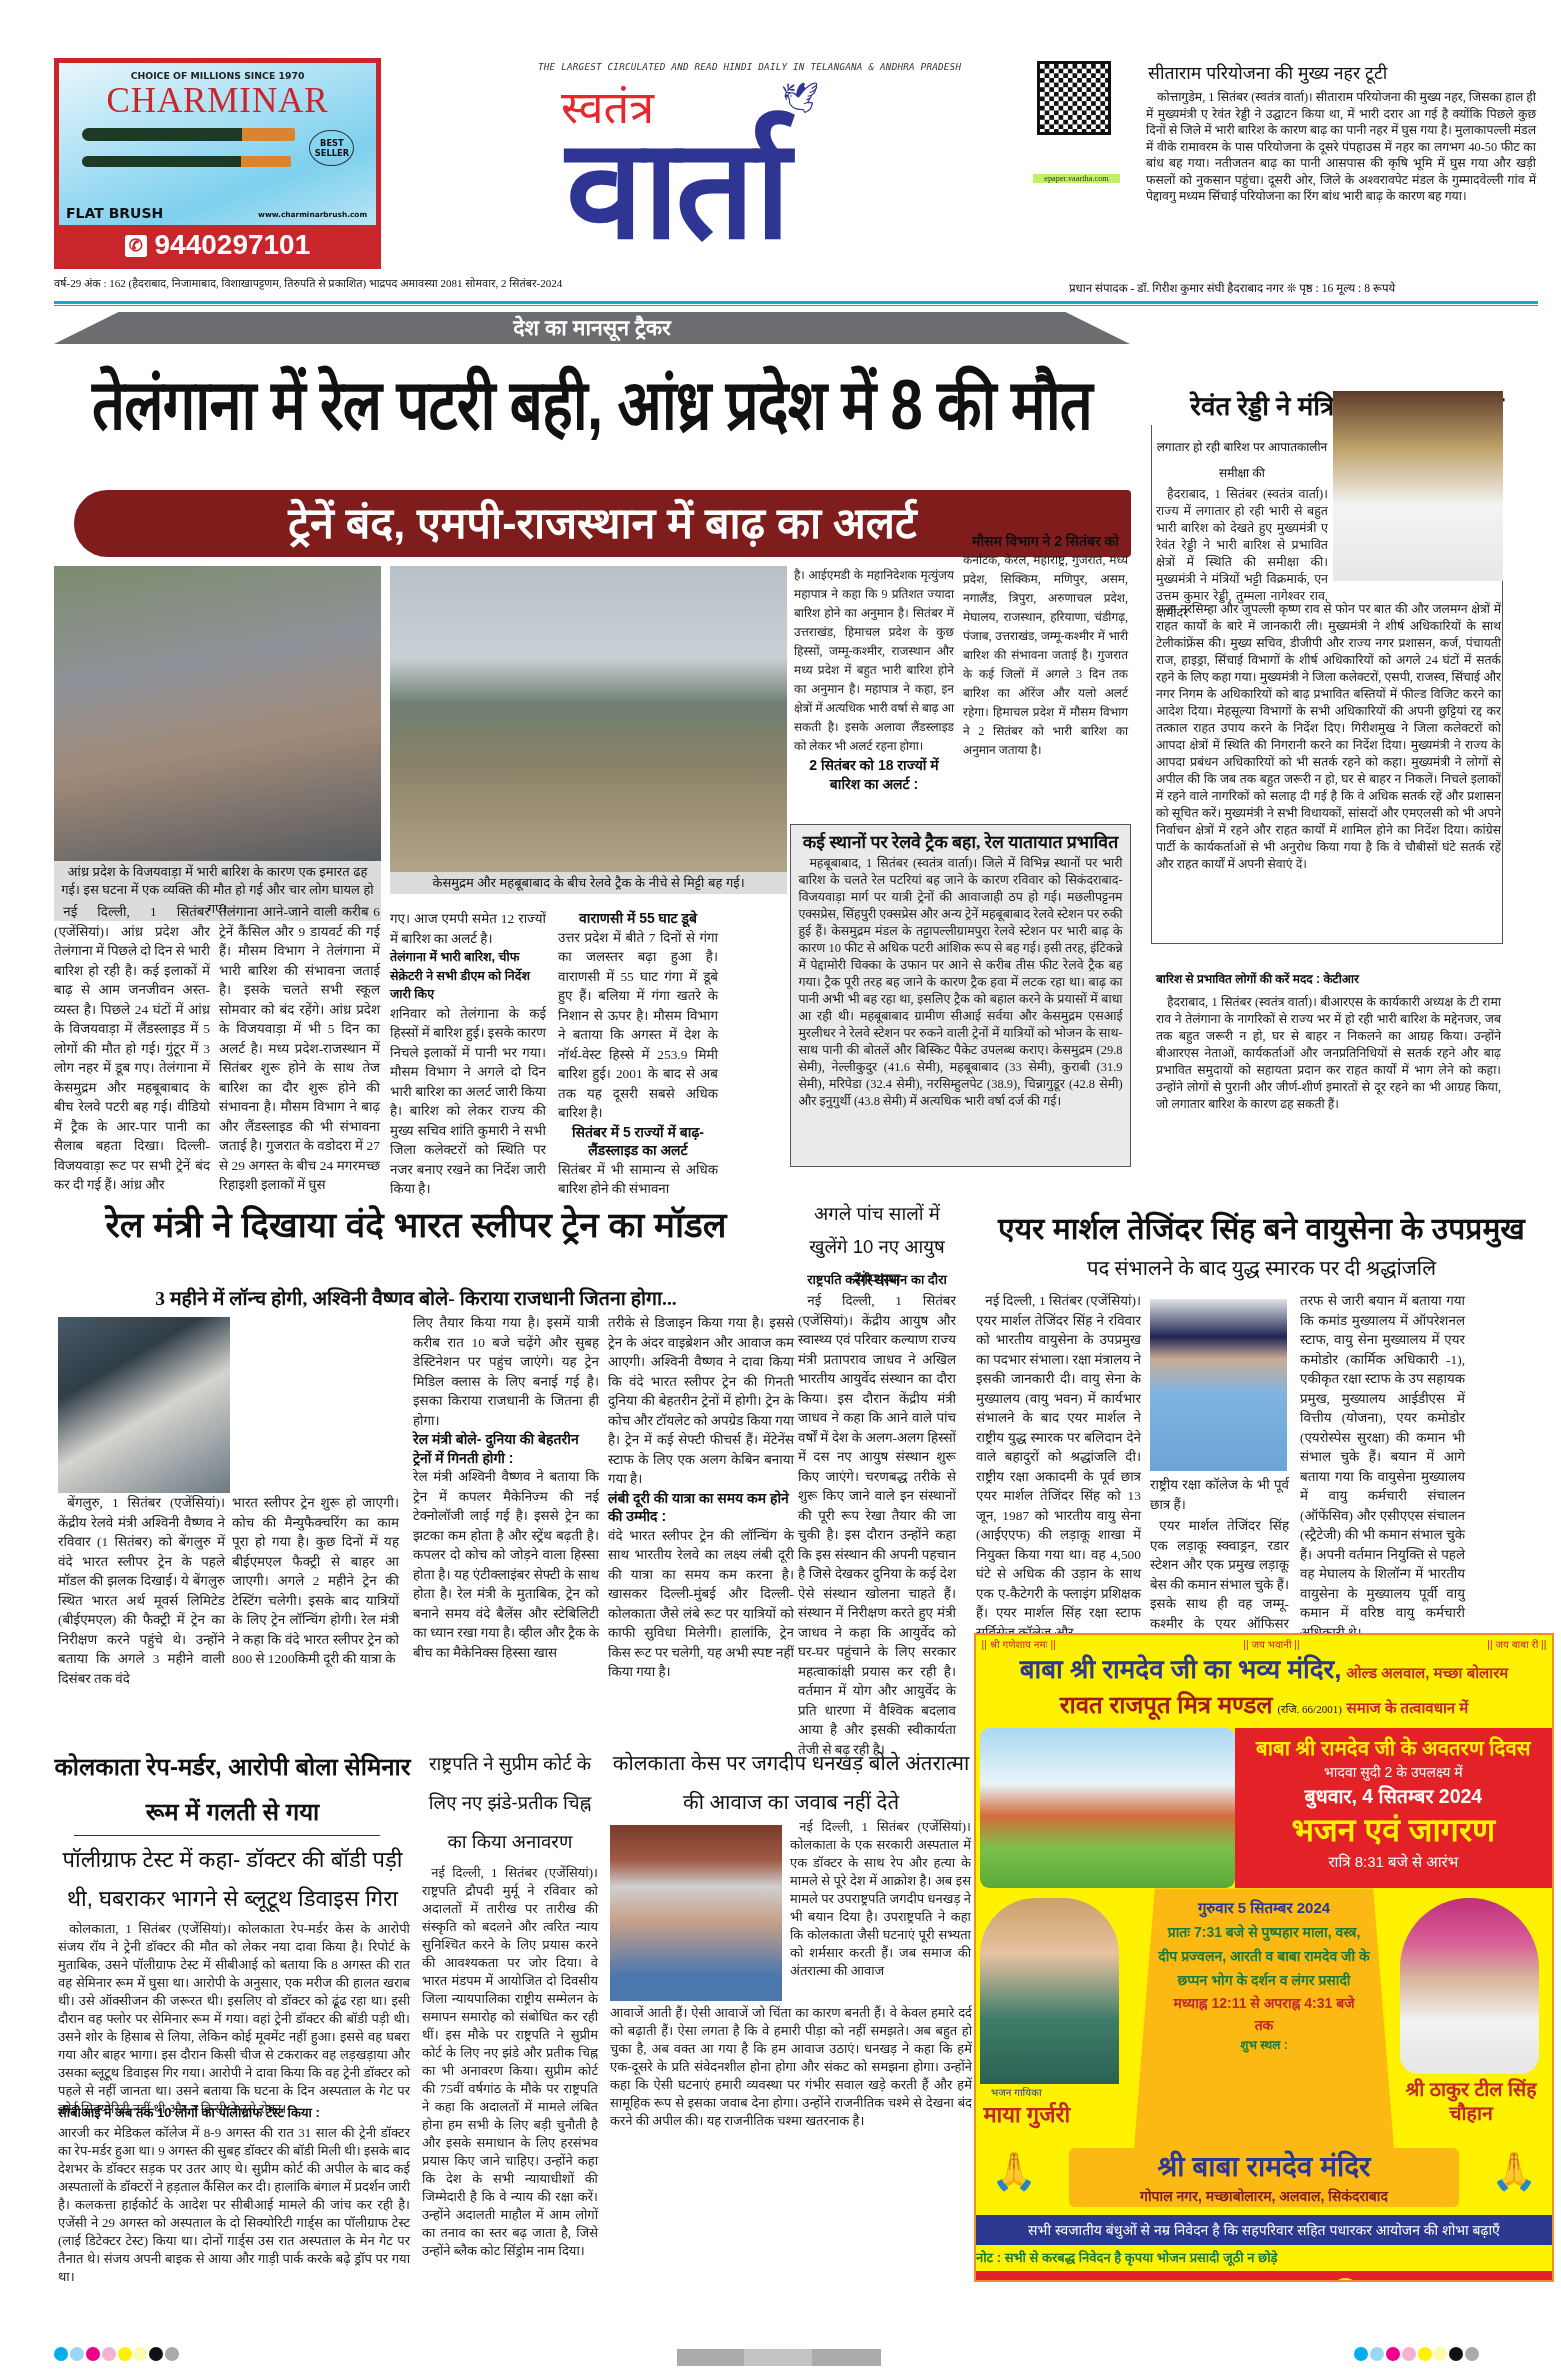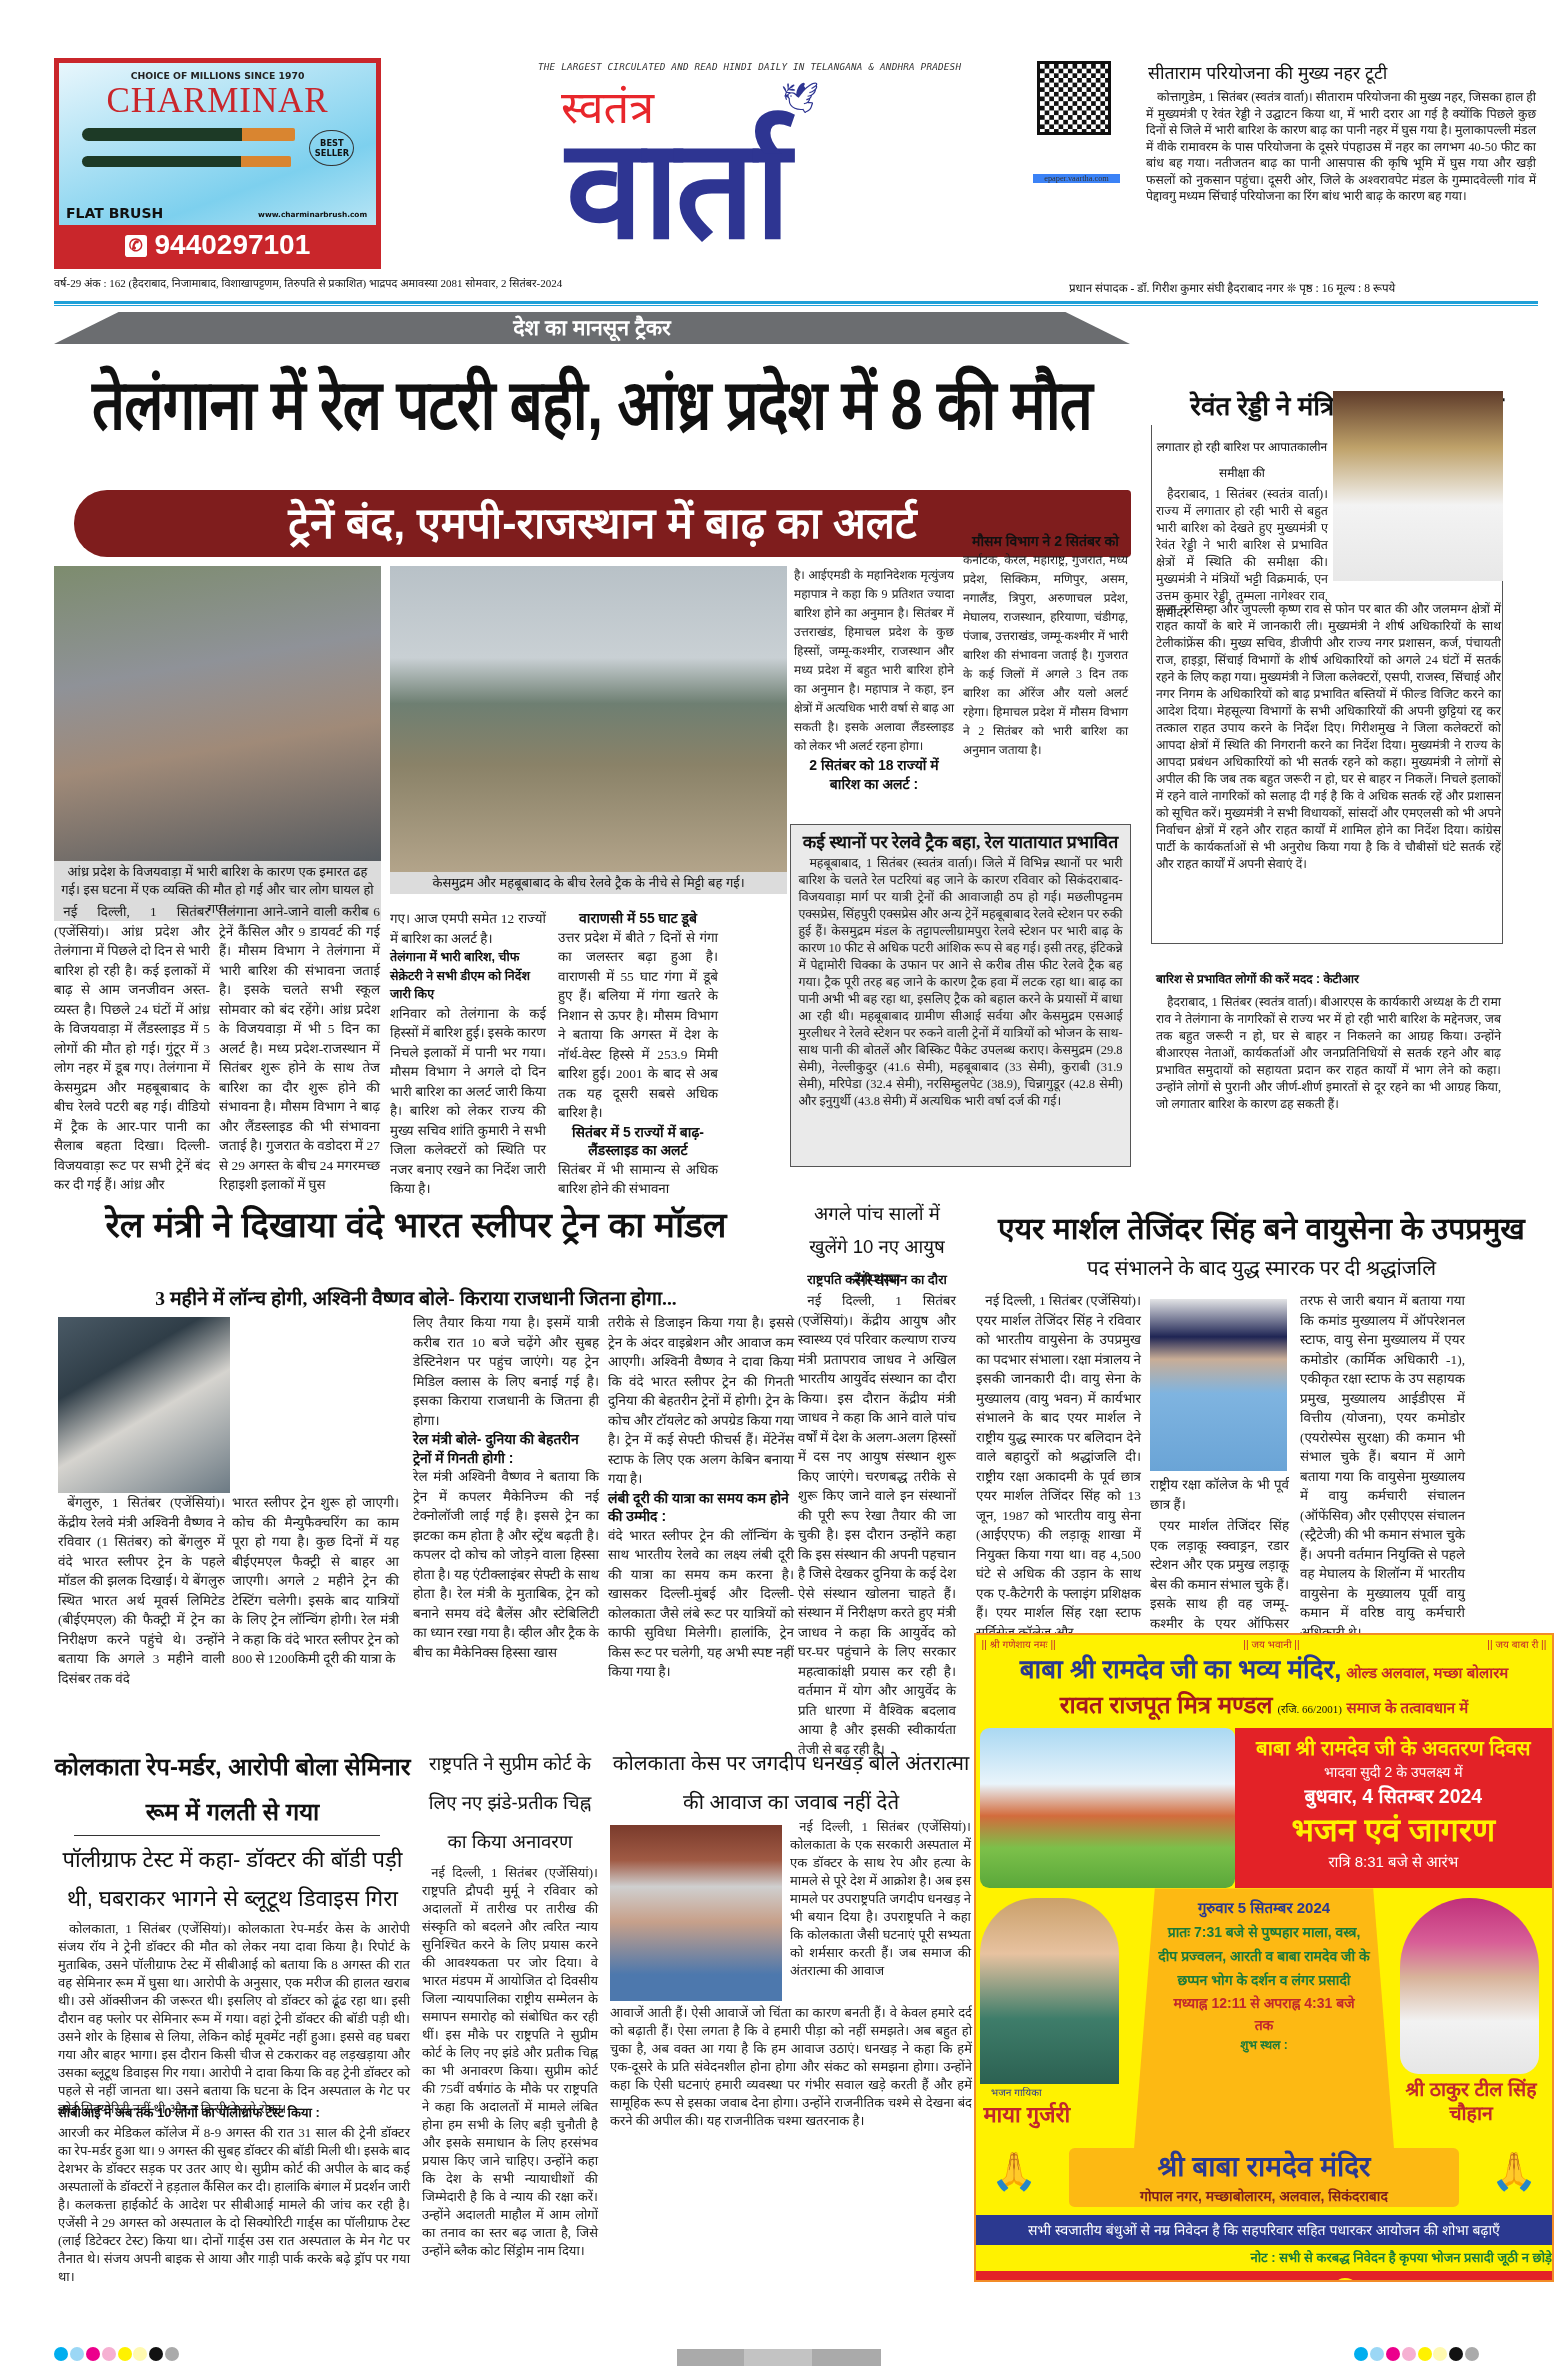--- a/index.html
+++ b/index.html
@@ -35,21 +35,21 @@
     <span>9440297101</span>
   </div>
 </div>
 
 <div class="abs" style="left:538px;top:61px;font-family:'DejaVu Sans Mono',monospace;font-style:italic;font-size:9.3px;color:#333;letter-spacing:0.2px;">THE LARGEST CIRCULATED AND READ HINDI DAILY IN TELANGANA &amp; ANDHRA PRADESH</div>
 <div class="abs" style="left:561px;top:82px;font-family:'DejaVu Sans',sans-serif;font-size:45px;color:#e8262b;line-height:52px;">स्वतंत्र</div>
 <div class="abs" style="left:781px;top:80px;font-size:30px;color:#2e3592;">🕊</div>
 <div class="abs" style="left:566px;top:102px;font-family:'DejaVu Sans',sans-serif;font-weight:bold;font-size:139px;color:#2e3592;line-height:158px;letter-spacing:-3.7px;margin-top:8px;">वार्ता</div>
 
 <div class="abs" style="left:1037px;top:61px;width:74px;height:74px;background:repeating-conic-gradient(#111 0 25%, #fff 0 50%) 0 0/9.3px 9.3px;border:3.7px solid #111;"></div>
-<div class="abs" style="left:1033px;top:174px;width:87px;font-size:8.3px;background:#3b82f6;color:#333;text-align:center;font-family:'Liberation Serif',serif;">epaper.vaartha.com</div>
+<div class="abs" style="left:1033px;top:174px;width:87px;font-size:8.3px;background:#bef264;color:#333;text-align:center;font-family:'Liberation Serif',serif;">epaper.vaartha.com</div>
 
 <div class="abs" style="left:1148px;top:61px;width:380px;font-family:'Liberation Sans',sans-serif;font-size:17.6px;line-height:24px;color:#111;">सीताराम परियोजना की मुख्य नहर टूटी</div>
 <div class="abs body-text sm" style="left:1146px;top:89px;width:390px;font-size:12.3px;line-height:16.5px;text-indent:11px;">कोत्तागुडेम, 1 सितंबर (स्वतंत्र वार्ता)। सीताराम परियोजना की मुख्य नहर, जिसका हाल ही में मुख्यमंत्री ए रेवंत रेड्डी ने उद्घाटन किया था, में भारी दरार आ गई है क्योंकि पिछले कुछ दिनों से जिले में भारी बारिश के कारण बाढ़ का पानी नहर में घुस गया है। मुलाकापल्ली मंडल में वीके रामावरम के पास परियोजना के दूसरे पंपहाउस में नहर का लगभग 40-50 फीट का बांध बह गया। नतीजतन बाढ़ का पानी आसपास की कृषि भूमि में घुस गया और खड़ी फसलों को नुकसान पहुंचा। दूसरी ओर, जिले के अश्वरावपेट मंडल के गुम्मादवेल्ली गांव में पेद्दावगु मध्यम सिंचाई परियोजना का रिंग बांध भारी बाढ़ के कारण बह गया।</div>
 
 <div class="abs" style="left:54px;top:275px;width:557px;font-family:'Liberation Serif',serif;font-size:11px;white-space:nowrap;overflow:visible;">वर्ष-29 अंक : 162 (हैदराबाद, निजामाबाद, विशाखापट्टणम, तिरुपति से प्रकाशित) भाद्रपद अमावस्या 2081 सोमवार, 2 सितंबर-2024</div>
 <div class="abs" style="left:1069px;top:280px;font-family:'Liberation Serif',serif;font-size:11.6px;white-space:nowrap;">प्रधान संपादक - डॉ. गिरीश कुमार संघी हैदराबाद नगर ❊ पृष्ठ : 16 मूल्य : 8 रूपये</div>
 <div class="abs rule" style="left:54px;top:301px;width:1484px;height:2.8px;"></div>
 <div class="abs rule" style="left:54px;top:305px;width:1484px;height:0.9px;"></div>
 
 <div class="abs" style="left:54px;top:312px;width:1076px;height:32px;background:#6b6d70;clip-path:polygon(6% 0,94% 0,100% 100%,0 100%);text-align:center;">
@@ -198,21 +198,21 @@
   </div>
   <div style="position:relative;height:67px;">
     <span style="position:absolute;left:15px;top:1.9px;font-size:37px;">🙏</span>
     <div style="margin:0 93px;background:#fdb913;border-radius:5.6px;text-align:center;">
       <div class="cond" style="font-size:28px;font-weight:bold;color:#2b3990;line-height:37px;">श्री बाबा रामदेव मंदिर</div>
       <div class="cond" style="font-size:14px;font-weight:bold;color:#7f1d1d;line-height:22px;">गोपाल नगर, मच्छाबोलारम, अलवाल, सिकंदराबाद</div>
     </div>
     <span style="position:absolute;right:15px;top:1.9px;font-size:37px;">🙏</span>
   </div>
   <div class="cond" style="background:#2b3990;color:#fff;text-align:center;font-size:14px;line-height:30px;margin-top:0;">सभी स्वजातीय बंधुओं से नम्र निवेदन है कि सहपरिवार सहित पधारकर आयोजन की शोभा बढ़ाएँ</div>
-  <div class="cond" style="text-align:right;color:#1a7a3a;font-size:13px;font-weight:bold;line-height:26px;">नोट : सभी से करबद्ध निवेदन है कृपया भोजन प्रसादी जूठी न छोड़े</div>
+  <div class="cond" style="text-align:left;color:#1a7a3a;font-size:13px;font-weight:bold;line-height:26px;">नोट : सभी से करबद्ध निवेदन है कृपया भोजन प्रसादी जूठी न छोड़े</div>
   <div style="background:#e32227;text-align:center;padding:3.7px 0;">
     <div style="line-height:43px;">
       <span class="cond" style="color:#fff;font-size:28px;font-weight:bold;">निवेदक :</span>
       <span class="cond" style="color:#fff200;font-size:33px;font-weight:bold;">रावत राजपूत मित्र मंडल</span>
     </div>
 
   </div>
 </div>
 
 <div class="abs" style="left:54px;top:2347px;">

